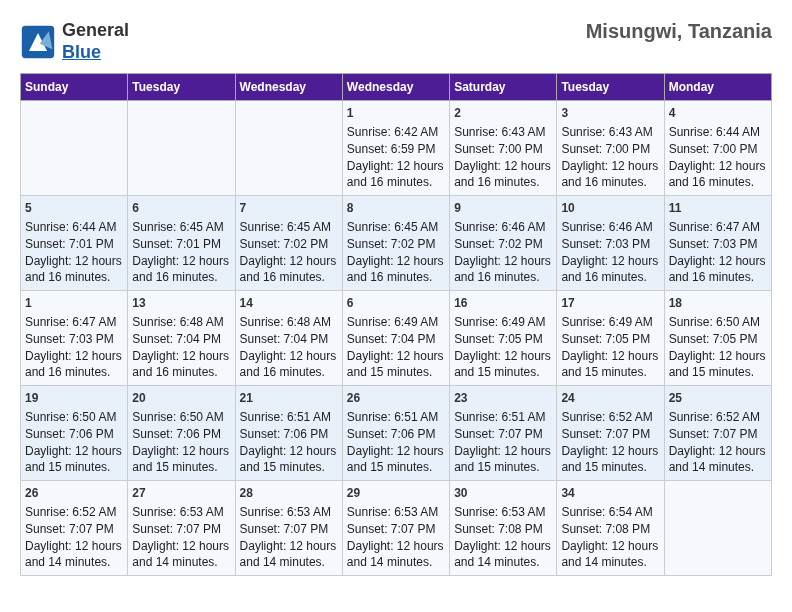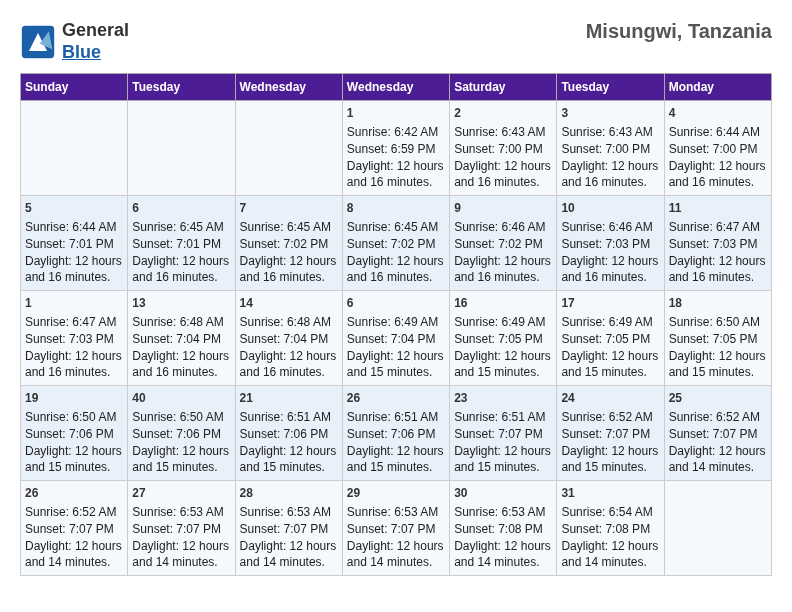--- a/index.html
+++ b/index.html
@@ -203,21 +203,21 @@
         <td><span class="day-num">18</span><span class="day-info" style="white-space: pre-line;">Sunrise: 6:50 AM
 Sunset: 7:05 PM
 Daylight: 12 hours
 and 15 minutes.</span></td>
       </tr>
       <tr>
         <td><span class="day-num">19</span><span class="day-info" style="white-space: pre-line;">Sunrise: 6:50 AM
 Sunset: 7:06 PM
 Daylight: 12 hours
 and 15 minutes.</span></td>
-        <td><span class="day-num">40</span><span class="day-info" style="white-space: pre-line;">Sunrise: 6:50 AM
+        <td><span class="day-num">20</span><span class="day-info" style="white-space: pre-line;">Sunrise: 6:50 AM
 Sunset: 7:06 PM
 Daylight: 12 hours
 and 15 minutes.</span></td>
         <td><span class="day-num">21</span><span class="day-info" style="white-space: pre-line;">Sunrise: 6:51 AM
 Sunset: 7:06 PM
 Daylight: 12 hours
 and 15 minutes.</span></td>
         <td><span class="day-num">26</span><span class="day-info" style="white-space: pre-line;">Sunrise: 6:51 AM
 Sunset: 7:06 PM
 Daylight: 12 hours
@@ -249,20 +249,20 @@
 Daylight: 12 hours
 and 14 minutes.</span></td>
         <td><span class="day-num">29</span><span class="day-info" style="white-space: pre-line;">Sunrise: 6:53 AM
 Sunset: 7:07 PM
 Daylight: 12 hours
 and 14 minutes.</span></td>
         <td><span class="day-num">30</span><span class="day-info" style="white-space: pre-line;">Sunrise: 6:53 AM
 Sunset: 7:08 PM
 Daylight: 12 hours
 and 14 minutes.</span></td>
-        <td><span class="day-num">31</span><span class="day-info" style="white-space: pre-line;">Sunrise: 6:54 AM
+        <td><span class="day-num">34</span><span class="day-info" style="white-space: pre-line;">Sunrise: 6:54 AM
 Sunset: 7:08 PM
 Daylight: 12 hours
 and 14 minutes.</span></td>
         <td></td>
       </tr>
     </tbody>
 </table>
 
 </body></html>

